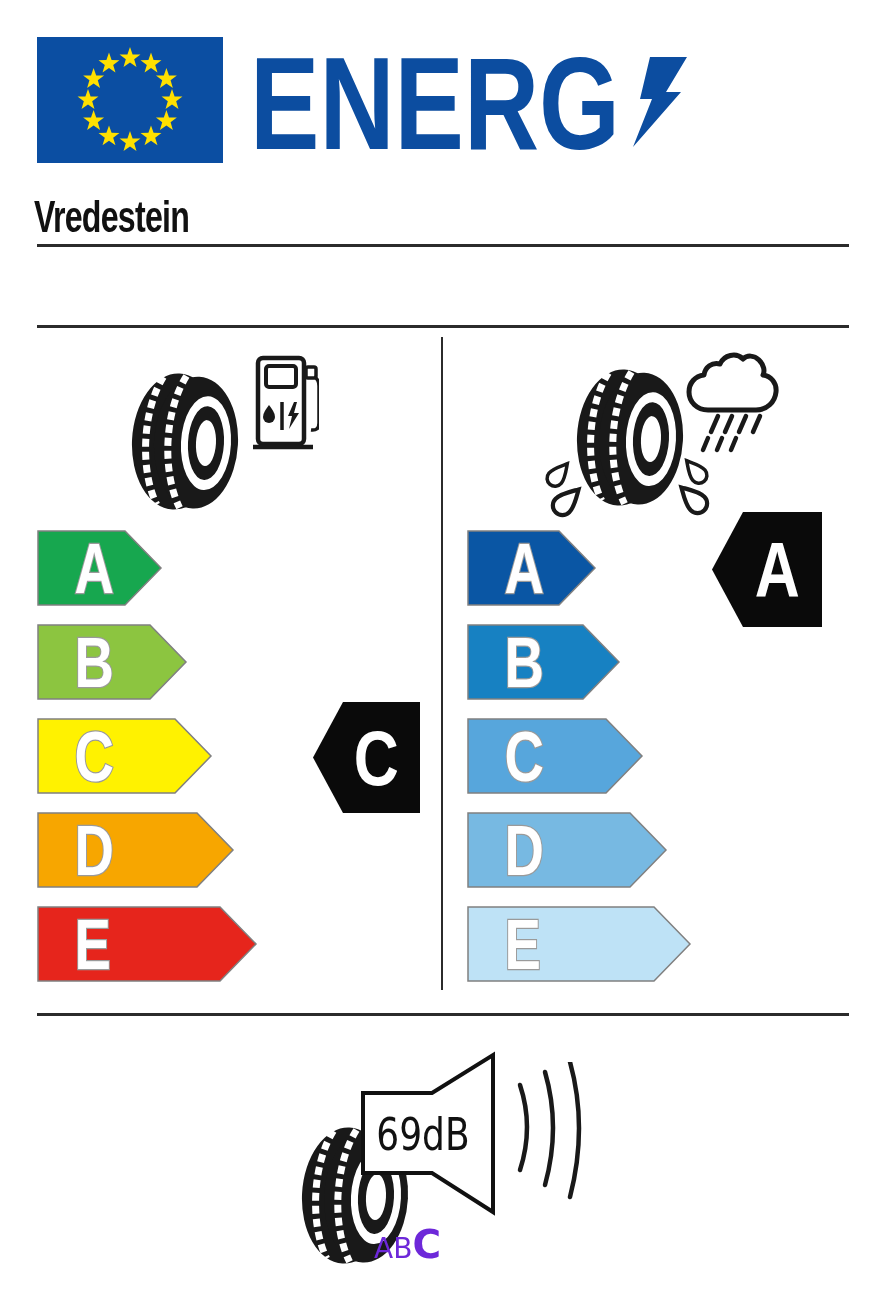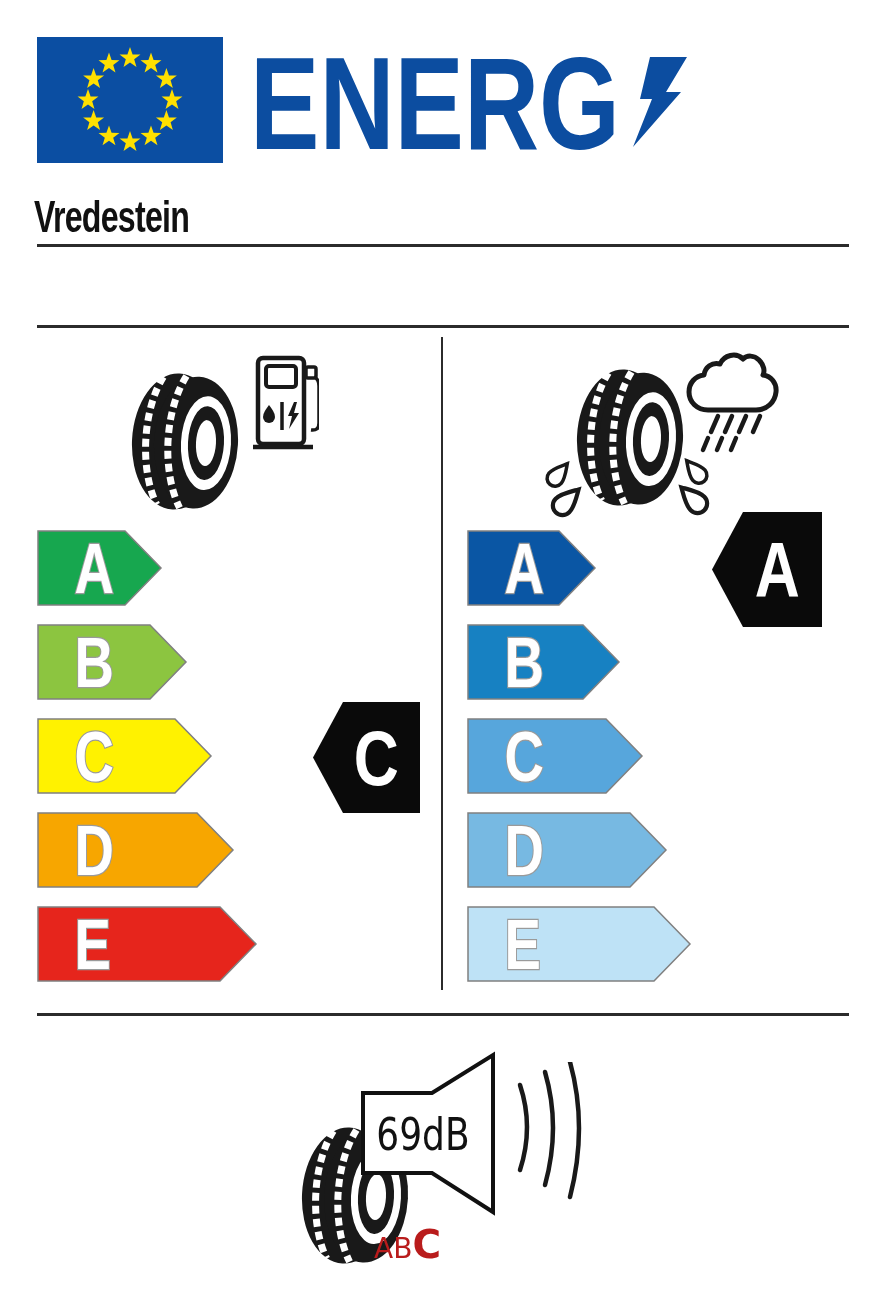--- a/index.html
+++ b/index.html
@@ -39,21 +39,21 @@
     transform:scaleX(0.8);display:inline-block;
     margin-left:20px;
   }
   
   .db-value{
     left:363px;top:1112px;width:120px;text-align:center;
     font-family:"DejaVu Sans",sans-serif;font-size:45px;color:#111;
     line-height:1;transform:scaleX(0.8);white-space:nowrap;
   }
   .noise-class{
-    left:374px;top:1222px;color:#b91c1c;white-space:nowrap;
+    left:374px;top:1222px;color:#6d28d9;white-space:nowrap;
     font-family:"DejaVu Sans",sans-serif;
   }
   .noise-class .ab{font-size:28px;}
   .noise-class .c{font-size:39px;font-weight:bold;}
   .defs-holder{position:absolute;width:0;height:0;overflow:hidden;}
 </style>
 </head>
 <body>
 
 <svg class="defs-holder" aria-hidden="true">

